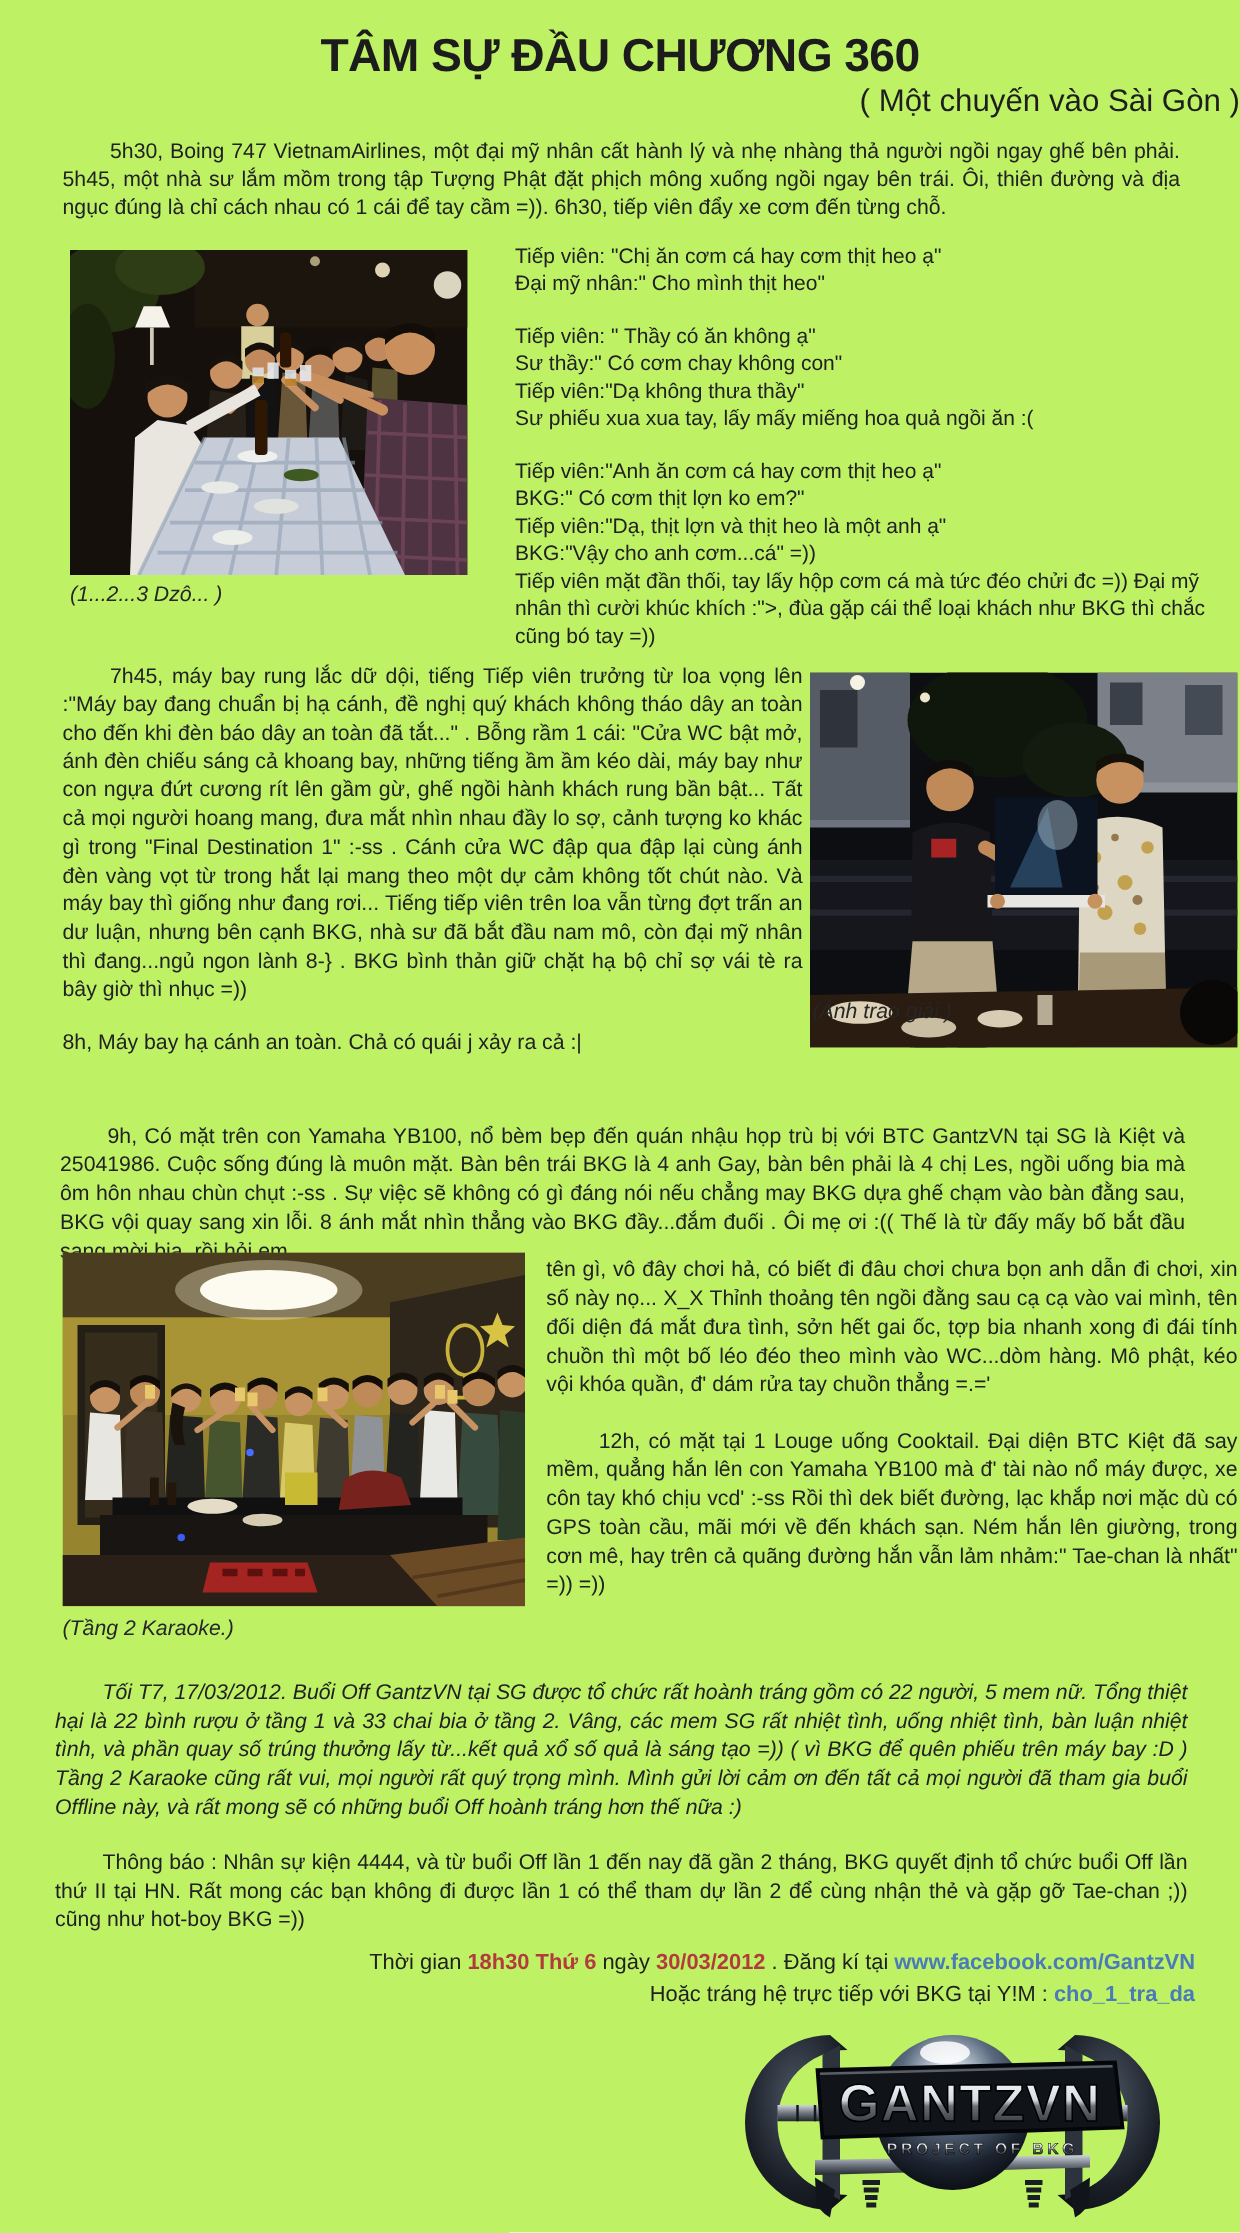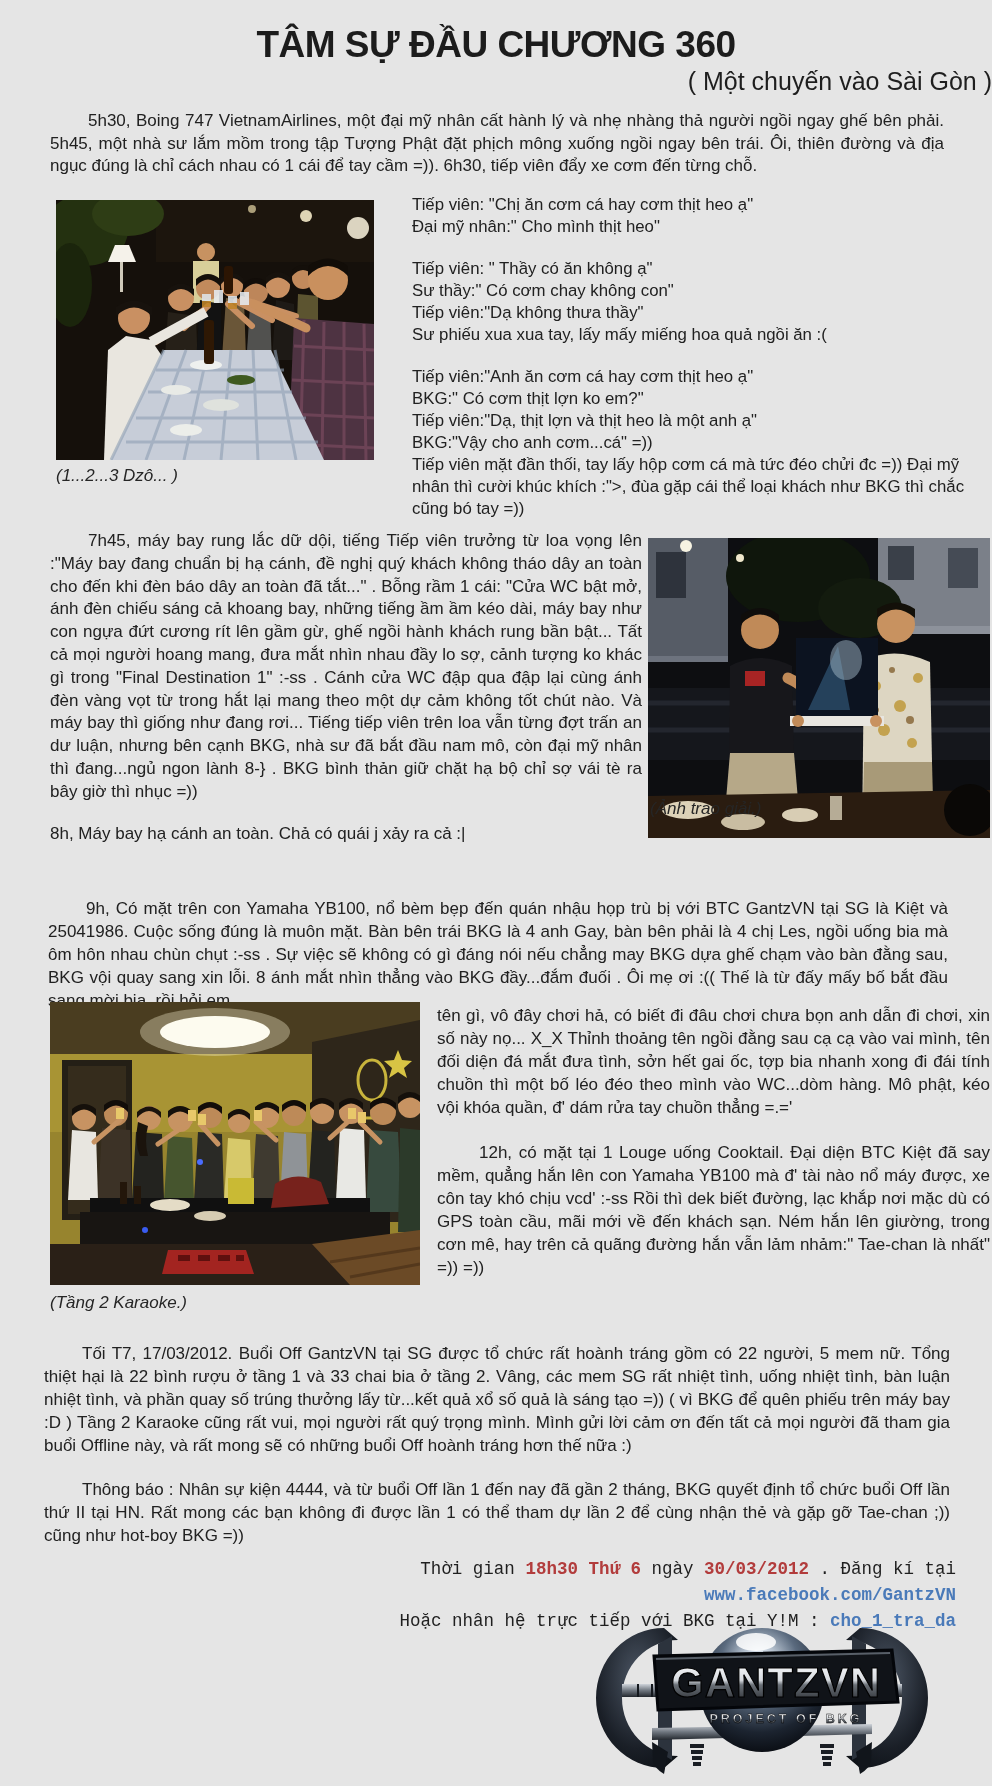--- a/index.html
+++ b/index.html
@@ -1,16 +1,16 @@
 <!DOCTYPE html>
 <html><head>
 <meta charset="utf-8">
 <style>
   html,body{margin:0;padding:0;background:#ffffff;}
-  #page{position:relative;width:992px;height:1786px;background:#e5e5e5;overflow:hidden;
+  #page{position:relative;width:992px;height:1786px;background:#bef264;overflow:hidden;
         font-family:"Liberation Sans",sans-serif;color:#222;}
   .doc-title{position:absolute;top:24px;left:0;width:100%;text-align:center;
              font-size:37px;font-weight:700;letter-spacing:-0.5px;color:#1c1c1c;}
   .doc-subtitle{position:absolute;top:67px;left:0;width:100%;text-align:right;
              font-size:25px;font-weight:400;color:#1e1e1e;}
   .para{position:absolute;font-size:17px;line-height:23px;text-align:justify;color:#212121;}
   .indent{text-indent:38px;}
   #p-5h30{top:110px;left:50px;width:894px;line-height:22.5px;}
   #dialogue{position:absolute;left:412px;top:194px;width:578px;font-size:16.8px;line-height:22px;color:#212121;}
   .dgroup{margin:0 0 20px 0;}
@@ -21,24 +21,24 @@
   #p-8h{top:822px;left:50px;width:592px;text-align:left;}
   #photo2{position:absolute;left:648px;top:538px;width:342px;height:300px;}
   #caption2{position:absolute;left:650px;top:799px;font-size:17px;font-style:italic;color:#262626;}
   #p-9h{top:884px;left:48px;width:900px;margin-top:13px;}
   #photo3{position:absolute;left:50px;top:1002px;width:370px;height:283px;}
   #caption3{position:absolute;left:50px;top:1293px;font-size:17px;font-style:italic;color:#262626;}
   #rightcol{position:absolute;left:437px;top:1004px;width:553px;}
   #rightcol .rp{font-size:17px;line-height:23px;text-align:justify;margin:0;color:#212121;}
   #p-12h-wrap{margin-top:22px !important;}
   #p-12h-wrap .ind{text-indent:42px;}
-  #p-t7{top:1342px;left:44px;width:906px;}
+  #p-t7{top:1342px;left:44px;width:906px;font-style:italic;}
   #p-tb{top:1478px;left:44px;width:906px;}
   #footer{position:absolute;top:1556px;right:36px;width:760px;text-align:right;
-          font-size:17.5px;line-height:26px;color:#1f1f1f;font-family:Liberation Mono, monospace;}
+          font-size:17.5px;line-height:26px;color:#1f1f1f;}
   .hl-red{font-weight:700;}
   .hl-blue{font-weight:700;cursor:pointer;}
   #logo{position:absolute;left:594px;top:1606px;width:336px;height:170px;}
   .photo svg{display:block;width:100%;height:100%;}
 </style>
 </head>
 <body>
 
 <div id="page">
 
@@ -319,21 +319,21 @@
     <p class="rp" id="p-12h-wrap">
         <span class="ind" style="display:block;">12h, có mặt tại 1 Louge uống Cooktail. Đại diện BTC Kiệt đã say mềm, quẳng hắn lên con Yamaha YB100 mà đ' tài nào nổ máy được, xe côn tay khó chịu vcd' :-ss Rồi thì dek biết đường, lạc khắp nơi mặc dù có GPS toàn cầu, mãi mới về đến khách sạn. Ném hắn lên giường, trong cơn mê, hay trên cả quãng đường hắn vẫn lảm nhảm:" Tae-chan là nhất" =)) =))</span>
       </p>
   </div>
 
   <div class="para indent" id="p-t7">Tối T7, 17/03/2012. Buổi Off GantzVN tại SG được tổ chức rất hoành tráng gồm có 22 người, 5 mem nữ. Tổng thiệt hại là 22 bình rượu ở tầng 1 và 33 chai bia ở tầng 2. Vâng,  các mem SG rất nhiệt tình, uống nhiệt tình, bàn luận nhiệt tình, và phần quay số trúng thưởng lấy từ...kết quả xổ số quả là sáng tạo =)) ( vì BKG để quên phiếu trên máy bay :D ) Tầng 2 Karaoke cũng rất vui, mọi người rất quý trọng mình. Mình gửi lời cảm ơn đến tất cả mọi người đã tham gia buổi Offline này, và rất mong sẽ có những buổi Off hoành tráng hơn thế nữa :)</div>
   <div class="para indent" id="p-tb">Thông báo : Nhân sự kiện 4444, và từ buổi Off lần 1 đến nay đã gần 2 tháng, BKG quyết định tổ chức buổi Off lần thứ II tại HN. Rất mong các bạn không đi được lần 1 có thể tham dự lần 2 để cùng nhận thẻ và gặp gỡ Tae-chan ;)) cũng như hot-boy BKG =))</div>
 
   <div id="footer">
     <div><span>Thời gian </span><span class="hl-red" style="color: rgb(178, 60, 60);">18h30 Thứ 6</span><span> ngày </span><span class="hl-red" style="color: rgb(178, 60, 60);">30/03/2012</span><span> . Đăng kí tại </span><span class="hl-blue" style="color: rgb(74, 122, 185);">www.facebook.com/GantzVN</span></div>
-    <div><span>Hoặc nhân hệ trực tiếp với BKG tại Y!M : </span><span class="hl-blue" style="color: rgb(74, 122, 185);">cho_1_tra_da</span></div>
+    <div><span>Hoặc tráng hệ trực tiếp với BKG tại Y!M : </span><span class="hl-blue" style="color: rgb(74, 122, 185);">cho_1_tra_da</span></div>
   </div>
 
   <div id="logo">
     <svg viewBox="0 0 336 170">
       <defs>
         <radialGradient id="lgSphere" cx="48%" cy="28%" r="78%">
           <stop offset="0%" stop-color="#ffffff"></stop>
           <stop offset="14%" stop-color="#c9d4e0"></stop>
           <stop offset="40%" stop-color="#5a6a7e"></stop>
           <stop offset="72%" stop-color="#1c2430"></stop>

